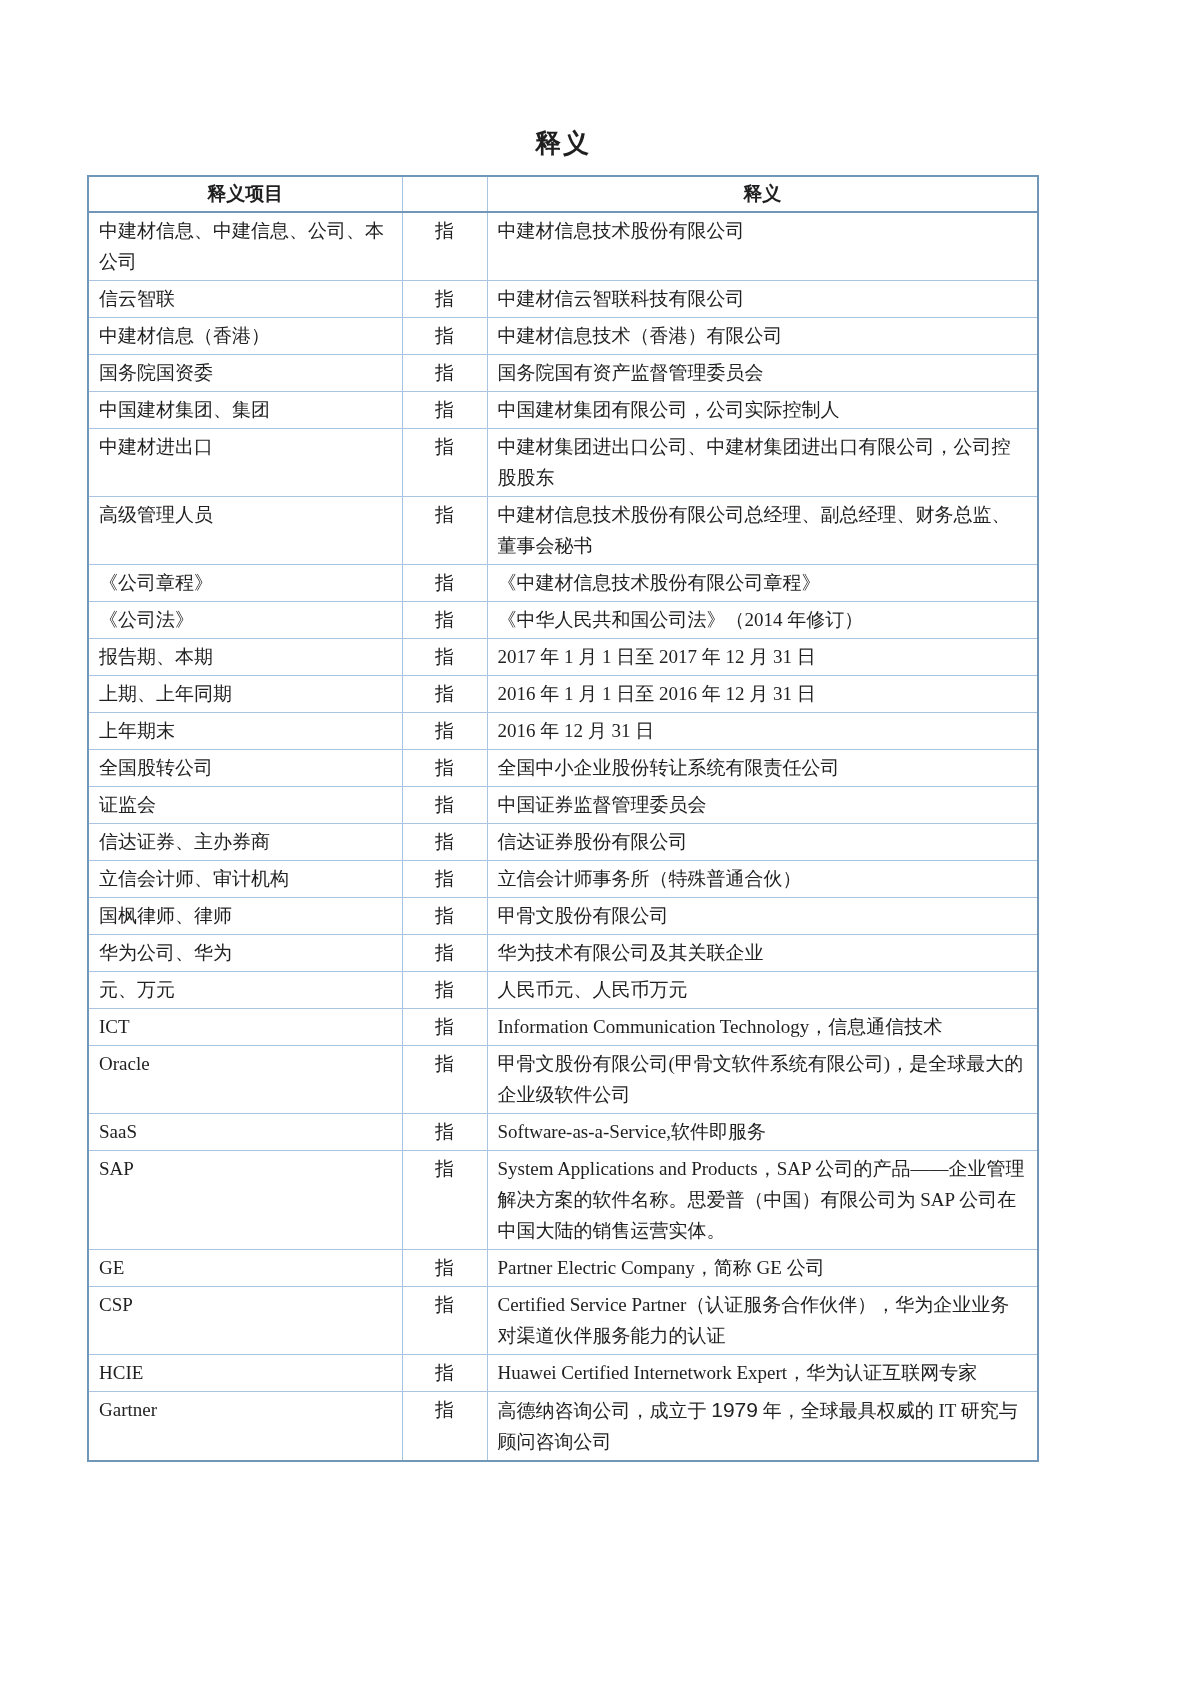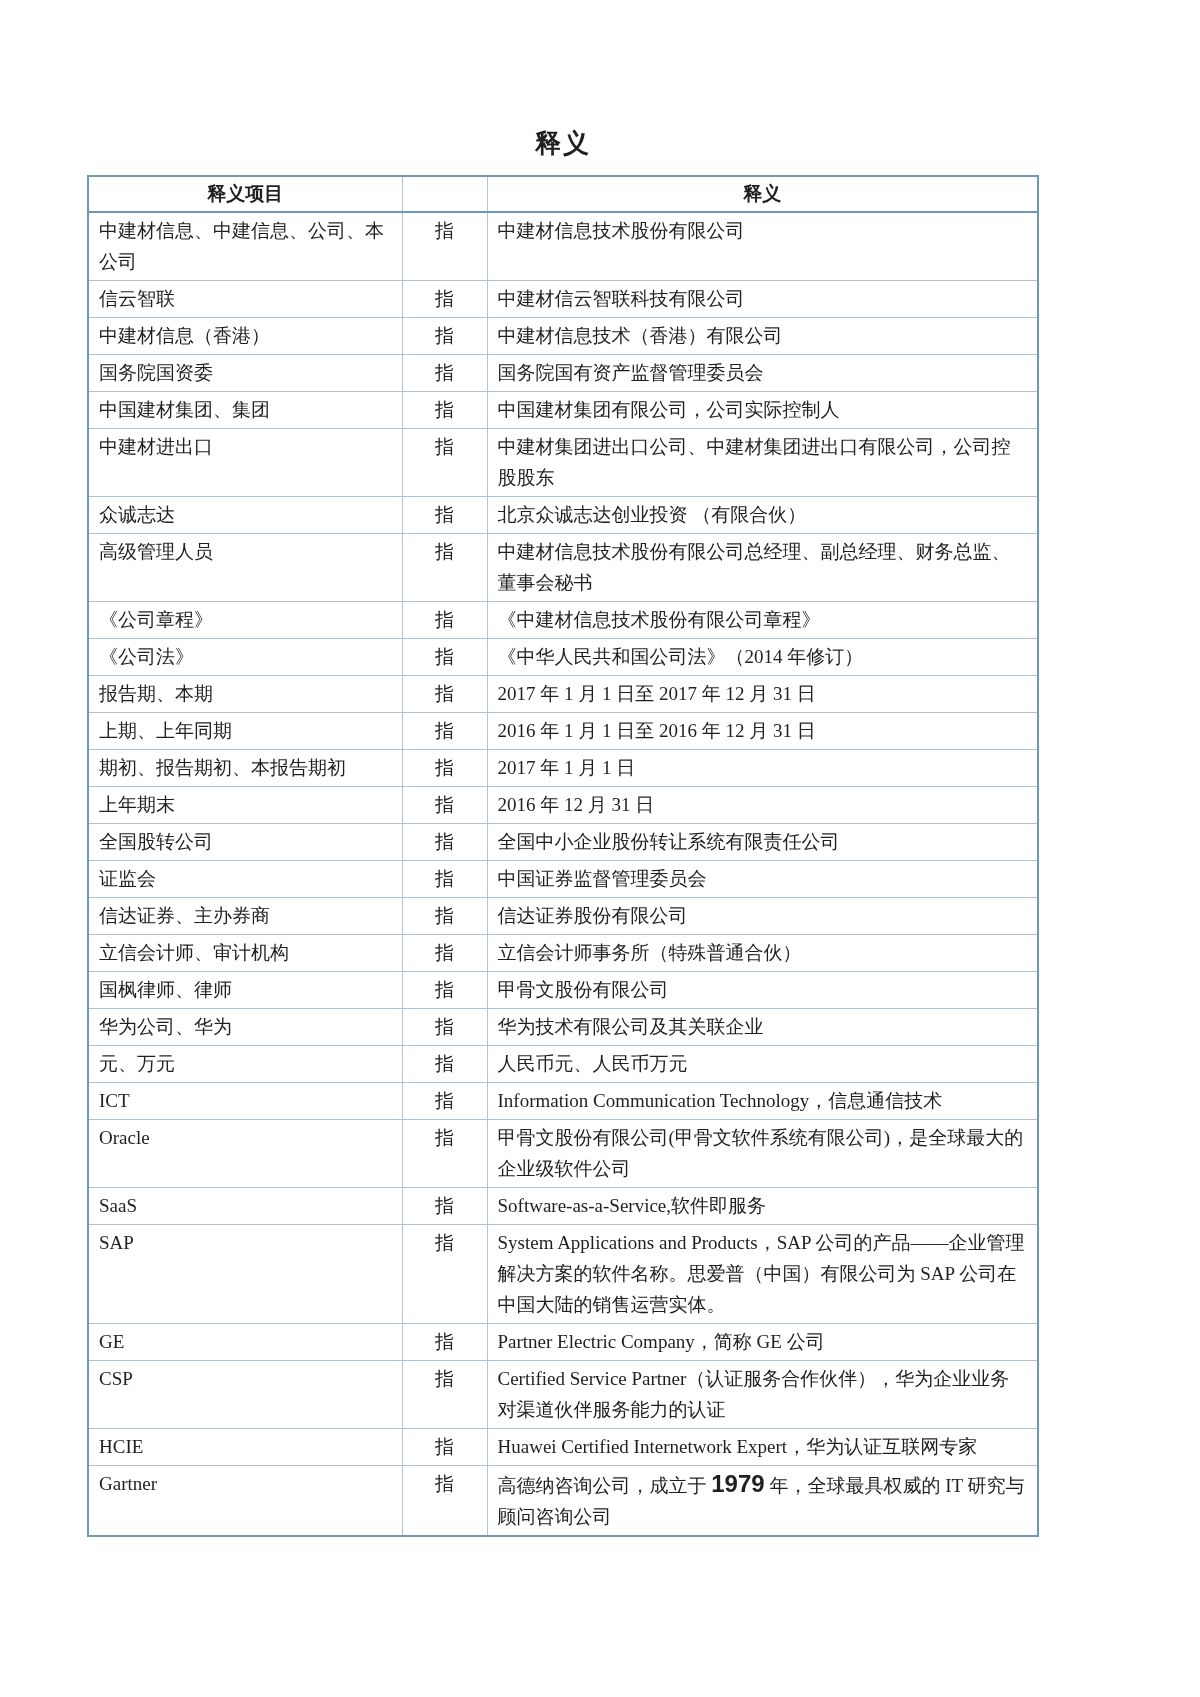--- a/index.html
+++ b/index.html
@@ -51,23 +51,23 @@
     border:1px solid var(--border-inner);
     vertical-align:top;
     line-height:31px;
     padding:2px 10px 3px 10px;
   }
   td.col-pointer{
     text-align:center;
     padding-left:2px;padding-right:2px;
   }
   .seg-bold{
-    font-weight:bold;
+    font-weight:normal;
     font-family:"Liberation Sans","DejaVu Sans",sans-serif;
-    font-size:24px;
+    font-size:21px;
   }
 </style>
 </head>
 <body>
 
 <div class="page">
 
   <div class="doc-title">释义</div>
 
   <table class="defs">
@@ -109,25 +109,20 @@
           <td class="col-term">中国建材集团、集团</td>
           <td class="col-pointer">指</td>
           <td class="col-def"><span>中国建材集团有限公司，公司实际控制人</span></td>
         </tr>
         <tr>
           <td class="col-term">中建材进出口</td>
           <td class="col-pointer">指</td>
           <td class="col-def"><span>中建材集团进出口公司、中建材集团进出口有限公司，公司控股股东</span></td>
         </tr>
         <tr>
-          <td class="col-term">众诚志达</td>
-          <td class="col-pointer">指</td>
-          <td class="col-def"><span>北京众诚志达创业投资 （有限合伙）</span></td>
-        </tr>
-        <tr>
           <td class="col-term">高级管理人员</td>
           <td class="col-pointer">指</td>
           <td class="col-def"><span>中建材信息技术股份有限公司总经理、副总经理、财务总监、董事会秘书</span></td>
         </tr>
         <tr>
           <td class="col-term">《公司章程》</td>
           <td class="col-pointer">指</td>
           <td class="col-def"><span>《中建材信息技术股份有限公司章程》</span></td>
         </tr>
         <tr>
@@ -137,25 +132,20 @@
         </tr>
         <tr>
           <td class="col-term">报告期、本期</td>
           <td class="col-pointer">指</td>
           <td class="col-def"><span>2017 年 1 月 1 日至 2017 年 12 月 31 日</span></td>
         </tr>
         <tr>
           <td class="col-term">上期、上年同期</td>
           <td class="col-pointer">指</td>
           <td class="col-def"><span>2016 年 1 月 1 日至 2016 年 12 月 31 日</span></td>
-        </tr>
-        <tr>
-          <td class="col-term">期初、报告期初、本报告期初</td>
-          <td class="col-pointer">指</td>
-          <td class="col-def"><span>2017 年 1 月 1 日</span></td>
         </tr>
         <tr>
           <td class="col-term">上年期末</td>
           <td class="col-pointer">指</td>
           <td class="col-def"><span>2016 年 12 月 31 日</span></td>
         </tr>
         <tr>
           <td class="col-term">全国股转公司</td>
           <td class="col-pointer">指</td>
           <td class="col-def"><span>全国中小企业股份转让系统有限责任公司</span></td>

